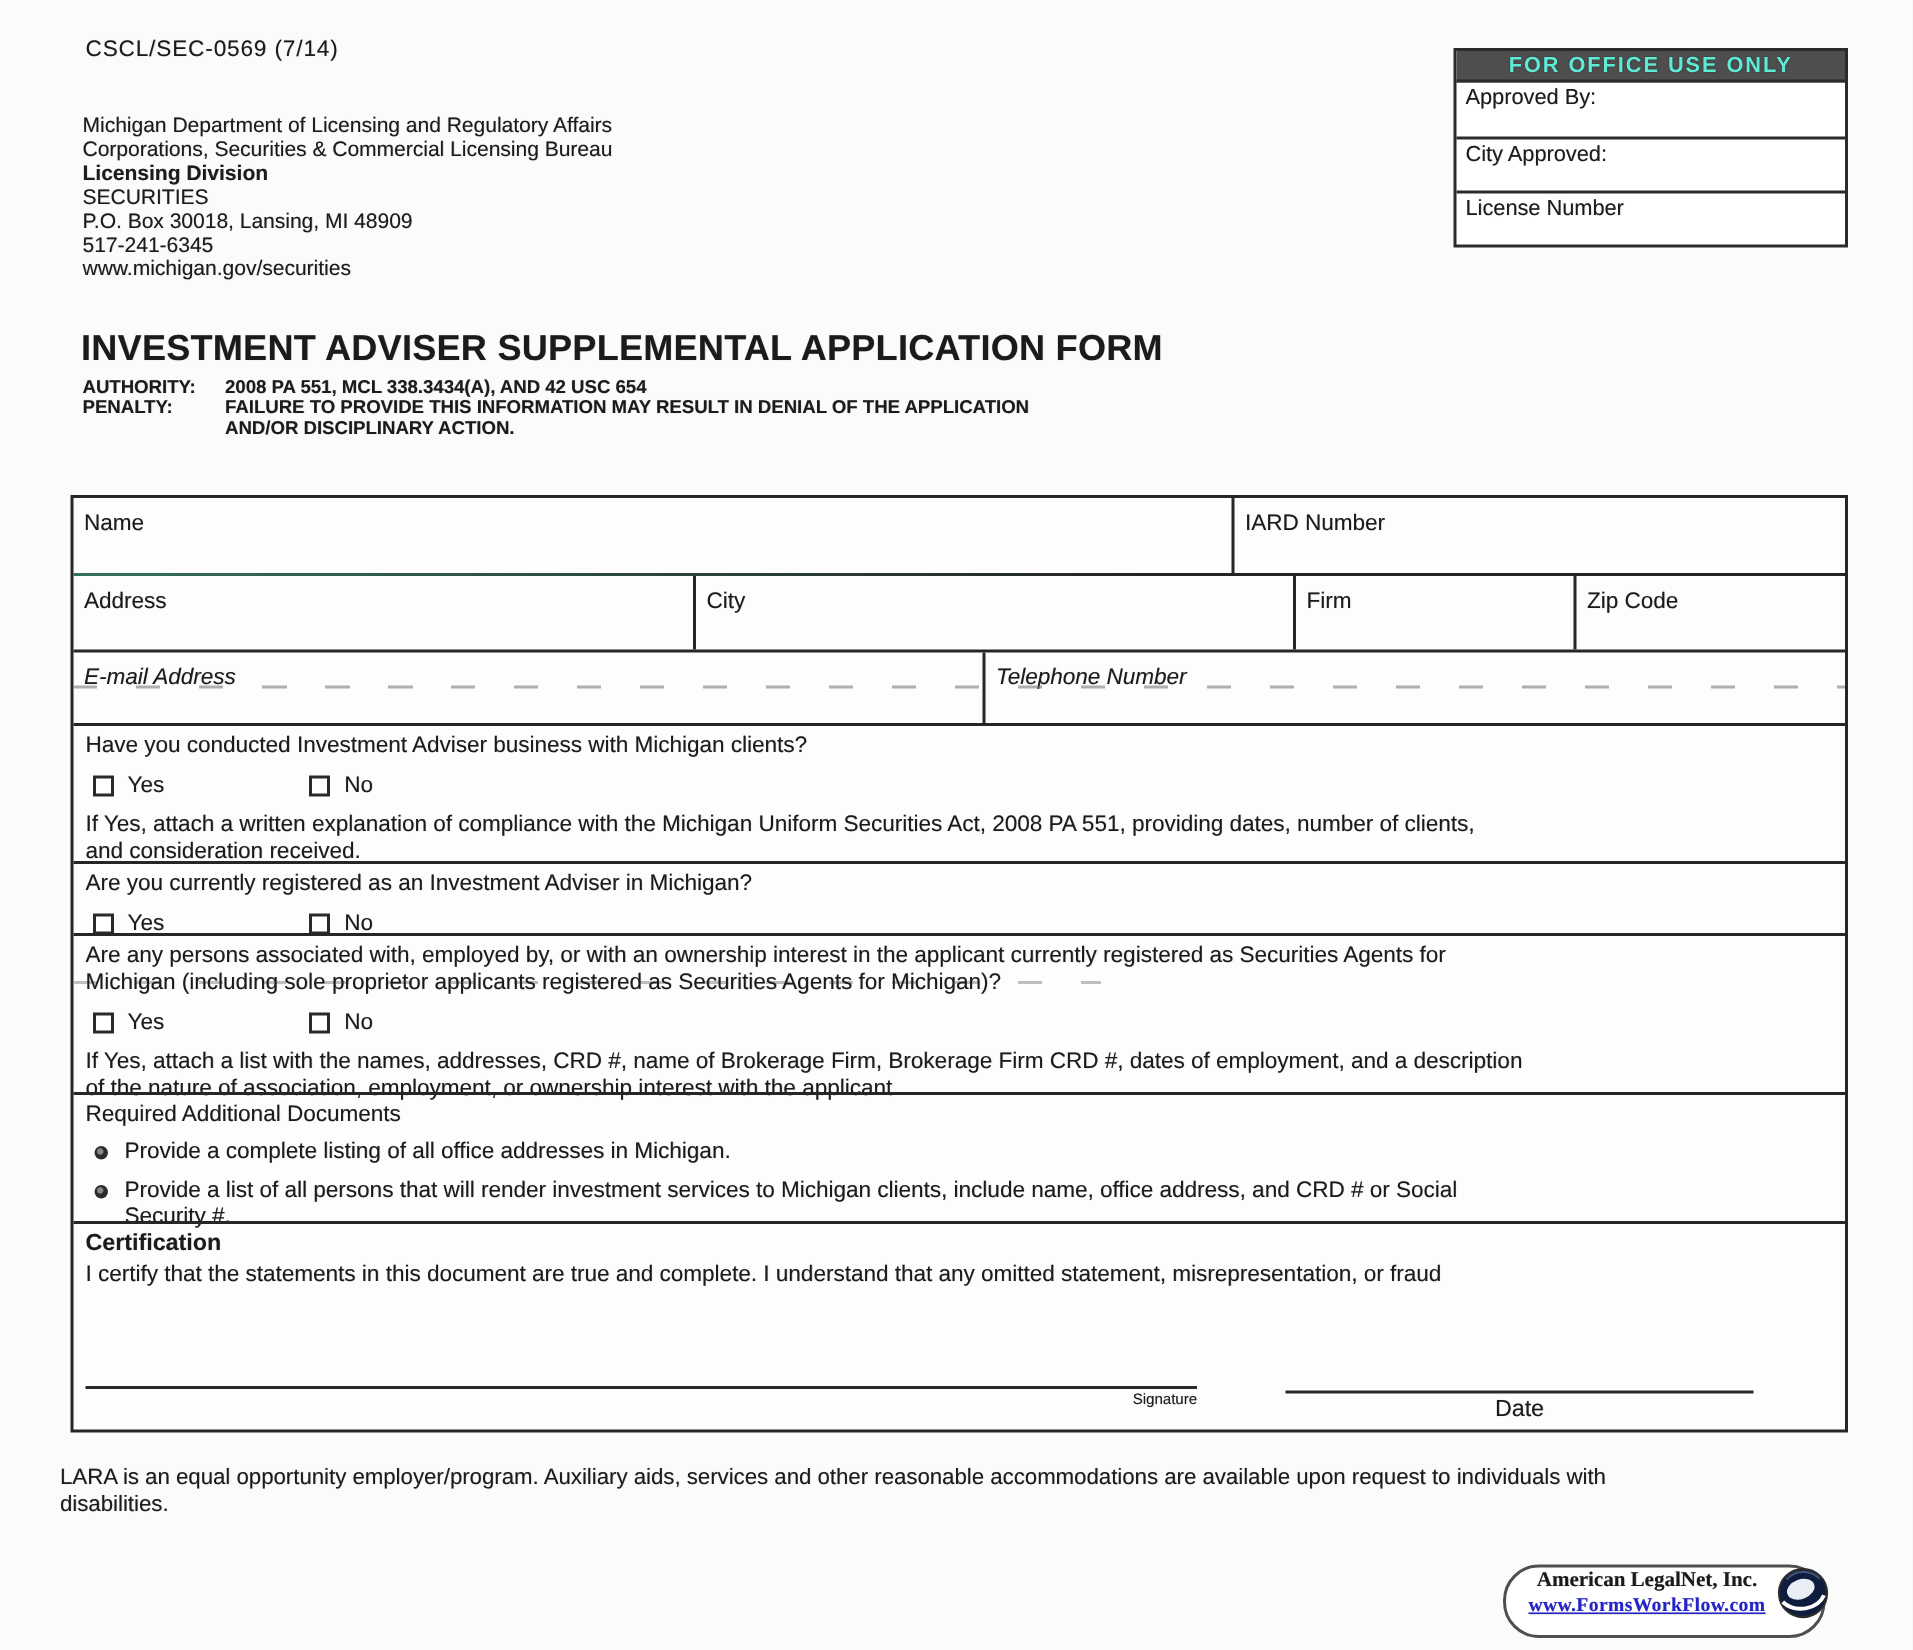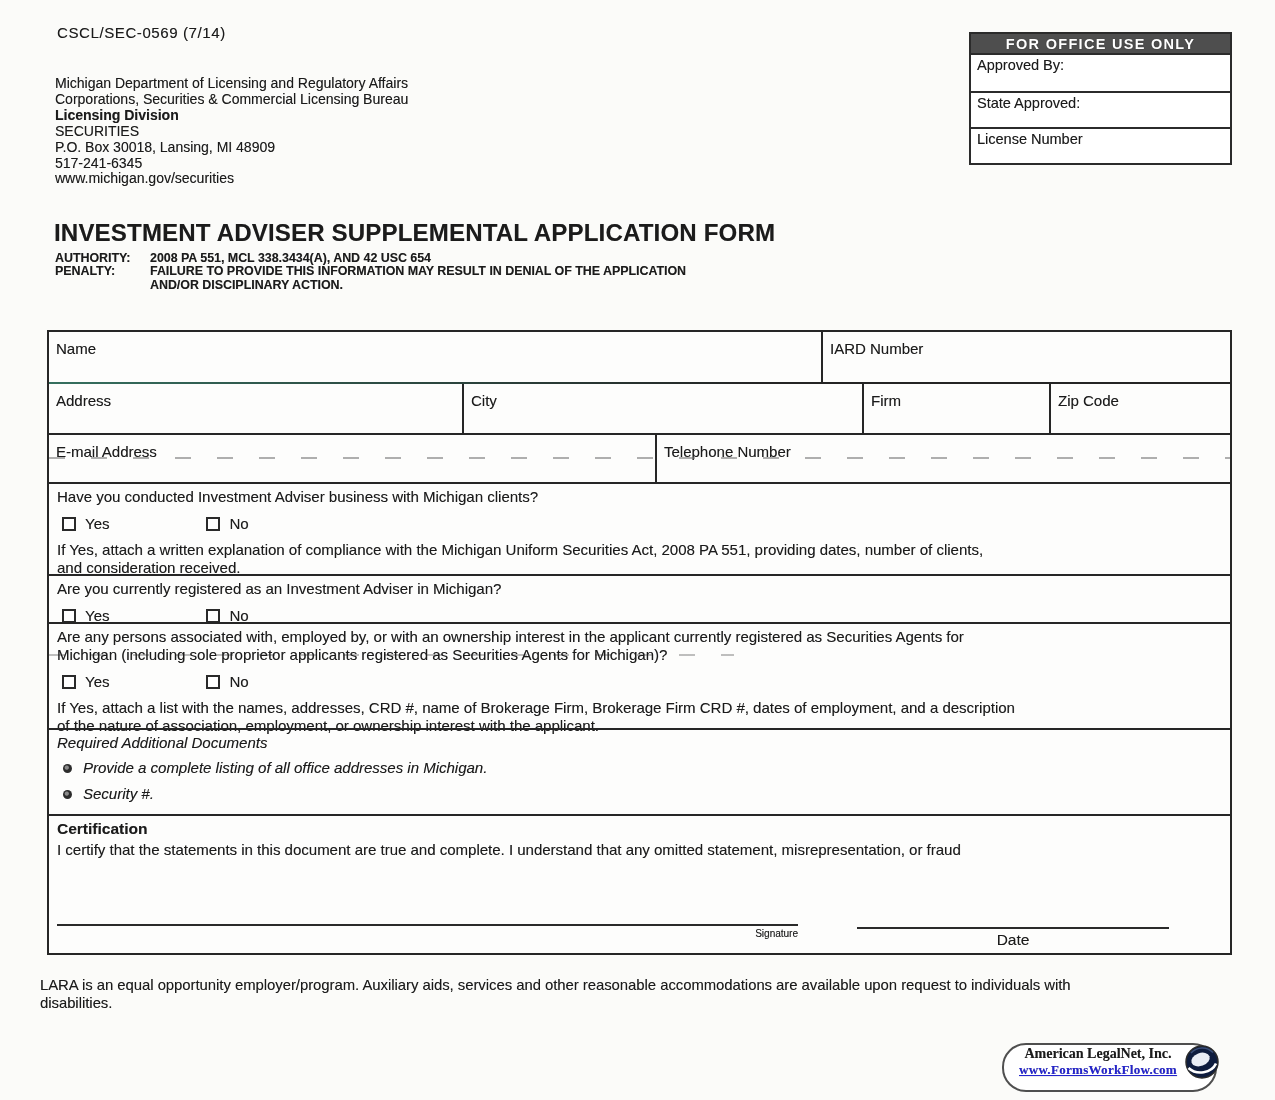--- a/index.html
+++ b/index.html
@@ -11,48 +11,48 @@
 
   .abs { position:absolute; }
 
   
   #form-number { left:57px; top:24px; font-size:15px; letter-spacing:.6px; }
   #agency { left:55px; top:76px; font-size:14px; line-height:15.9px; }
   #agency .bold { font-weight:bold; }
 
   
   #office-box { left:969px; top:32px; width:263px; border:2px solid #2b2b2b; background:#fff; }
-  .ou-bar { height:21px; background:#4e4e4e; color:#ffffff; font-weight:bold; text-align:center;
+  .ou-bar { height:21px; background:#4e4e4e; color:#5eead4; font-weight:bold; text-align:center;
             font-size:14.5px; letter-spacing:1.3px; line-height:21px; border-bottom:2px solid #2b2b2b;
             text-shadow:0 0 1px #222; }
   .ou-row { height:36px; padding:2px 6px; font-size:14.5px; }
   .ou-row + .ou-row { border-top:2px solid #2b2b2b; }
 
   
   #title { left:54px; top:219px; font-size:24px; font-weight:bold; white-space:nowrap; letter-spacing:.2px; }
   #authority-block { left:55px; top:252px; font-size:12.4px; font-weight:bold; line-height:13.4px; }
   .auth-label { display:inline-block; width:95px; vertical-align:top; }
   .auth-text { display:inline-block; }
 
   
   #doc-table { left:47px; top:330px; width:1185px; height:625px; border:2.5px solid #262626; background:#fdfdfc; }
   .t-row { display:flex; border-top:2px solid #262626; position:relative; }
   .t-row:first-child { border-top:none; }
   .row-a { height:50px; }
   .row-b { height:51px; border-top:2.5px solid; border-image:linear-gradient(90deg,#35705f,#242424 60%) 1; }
-  .row-c { height:49px; }
+  .row-c { height:49px;font-style:italic; }
   .cell { padding:8px 7px; font-size:15px; position:relative; }
   .cell + .cell { border-left:2px solid #262626; }
   .c-name { flex:1; } .c-iard { width:409px; }
   .c-address { width:413px; } .c-city { width:400px; } .c-state { width:187px; } .c-zip { flex:1; }
   .c-email { width:606px; } .c-phone { flex:1; }
 
   .q-section { padding:4px 8px 0; position:relative; }
   .q1 { height:92px; } .q2 { height:48px; } .q3 { height:106px; }
-  .rd { height:86px;font-style:italic; } .cert { height:143px; }
+  .rd { height:86px; } .cert { height:143px; }
   .q-text { font-size:15px; line-height:18px; white-space:nowrap; }
   .cb-row { display:flex; align-items:center; margin:9px 0 0 5px; font-size:15px; height:17px; }
   .cb { width:14px; height:14px; border:2px solid #2a2a2a; background:#fff; margin-right:9px; flex:none; }
   .cb-no { margin-left:97px; }
   .ifyes { margin-top:9px; font-size:15px; line-height:18px; }
   .nowrap { white-space:nowrap; }
 
   .rd-heading { font-size:15px; }
   .rd-item { display:flex; margin-top:8px; }
   .rd-bullet { width:9px; height:9px; border-radius:50%; flex:none; margin:5px 11px 0 6px;
@@ -96,21 +96,21 @@
   <div class="bold">Licensing Division</div>
   <div>SECURITIES</div>
   <div>P.O. Box 30018, Lansing, MI  48909</div>
   <div>517-241-6345</div>
   <div>www.michigan.gov/securities</div>
 </div>
 
 <div class="abs" id="office-box">
   <div class="ou-bar">FOR OFFICE USE ONLY</div>
   <div class="ou-row"><span>Approved By:</span></div>
-  <div class="ou-row"><span>State Approved:</span></div>
+  <div class="ou-row"><span>City Approved:</span></div>
   <div class="ou-row"><span>License Number</span></div>
 </div>
 
 <div class="abs" id="title">INVESTMENT ADVISER SUPPLEMENTAL APPLICATION FORM</div>
 <div class="abs" id="authority-block">
   <div><span class="auth-label">AUTHORITY:</span><span class="auth-text">2008 PA 551, MCL 338.3434(A), AND 42 USC 654</span></div>
   <div><span class="auth-label">PENALTY:</span><span class="auth-text">FAILURE TO PROVIDE THIS INFORMATION MAY RESULT IN DENIAL OF THE APPLICATION</span></div>
   <div><span class="auth-label"></span><span class="auth-text">AND/OR DISCIPLINARY ACTION.</span></div>
 </div>
 
@@ -177,20 +177,21 @@
     <div class="rd-heading">Required Additional Documents</div>
     <div class="rd-item">
       <span class="rd-bullet"></span>
       <div class="rd-text">
         <div class="nowrap">Provide a complete listing of all office addresses in Michigan.</div>
       </div>
     </div>
     <div class="rd-item">
       <span class="rd-bullet"></span>
       <div class="rd-text">
+        <div class="nowrap">Provide a list of all persons that will render investment services to Michigan clients, include name, office address, and CRD # or Social</div>
         <div class="nowrap">Security #.</div>
       </div>
     </div>
   </div>
 
   <div class="t-row q-section cert" style="display:block;">
     <div class="cert-heading">Certification</div>
     <div class="cert-line first">I certify that the statements in this document are true and complete.  I understand that any omitted statement, misrepresentation, or fraud</div>
     <div class="sig-line"></div>
     <div class="sig-label">Signature</div>

